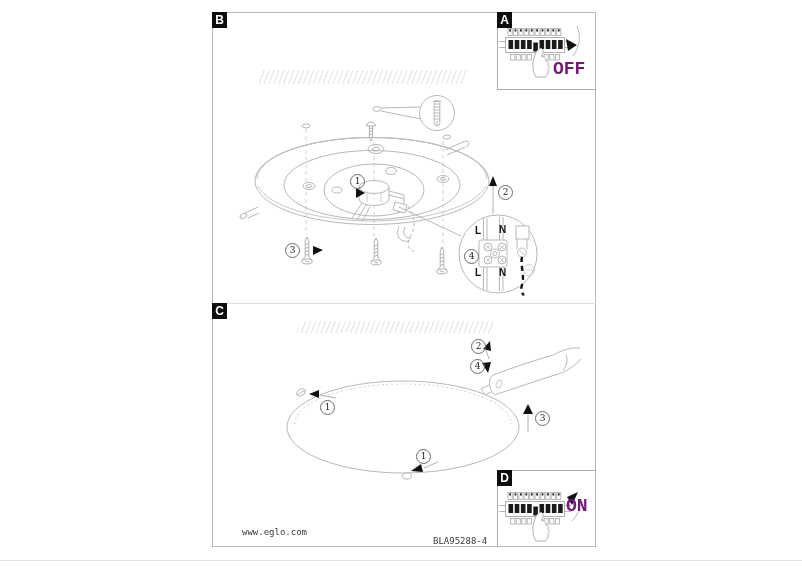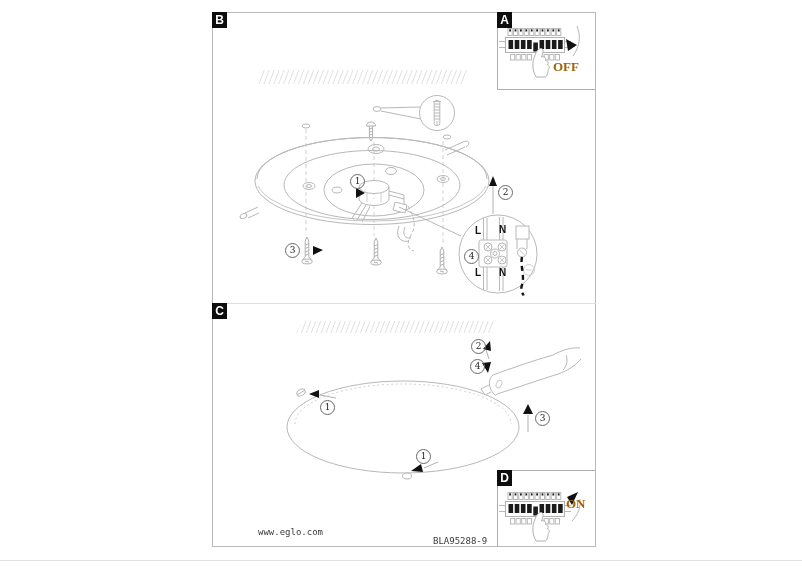--- a/index.html
+++ b/index.html
@@ -6,21 +6,21 @@
   .canvas{position:relative;width:802px;height:567px;background:#ffffff;overflow:hidden;
           font-family:"Liberation Sans",sans-serif;}
   .abs{position:absolute;}
   .sheet{left:212px;top:12px;width:384px;height:535px;border:1px solid #b9b9b9;box-sizing:border-box;background:#fff;}
   .panel-a-frame{left:497px;top:12px;width:99px;height:78px;border-left:1px solid #adadad;border-bottom:1px solid #adadad;box-sizing:border-box;}
   .panel-d-frame{left:497px;top:470px;width:99px;height:77px;border-left:1px solid #adadad;border-top:1px solid #adadad;box-sizing:border-box;}
   .sep{left:212px;top:303px;width:384px;height:0;border-top:1px solid #dedede;}
   .bottom-rule{left:0;top:560px;width:802px;height:0;border-top:1px solid #e2e2e2;}
   .plabel{width:15px;height:16px;background:#0d0d0d;color:#fff;font-weight:bold;font-size:12px;
           line-height:16px;text-align:center;font-family:"Liberation Sans",sans-serif;}
-  .state{font-weight:bold;font-size:13px;color:#a16207;letter-spacing:0px;font-family:Liberation Serif, serif;}
+  .state{font-weight:bold;font-size:18px;color:#701a75;letter-spacing:0px;font-family:Liberation Mono, monospace;}
   .circ{width:13px;height:13px;border:1px solid #6a6a6a;border-radius:50%;font-family:"DejaVu Serif",serif;
         font-size:9px;line-height:13px;text-align:center;color:#222;background:rgba(255,255,255,.0);}
   .ln{font-weight:bold;font-size:10px;color:#111;font-family:"Liberation Sans",sans-serif;}
   .foot{font-family:"DejaVu Sans Mono","Liberation Mono",monospace;font-size:9px;color:#3a3a3a;}
   svg{position:absolute;left:0;top:0;}
 </style>
 </head>
 <body>
 
 <div class="canvas">
@@ -283,15 +283,15 @@
   <span class="abs circ" style="left:470px;top:359px;">4</span>
   <span class="abs circ" style="left:320px;top:400px;">1</span>
   <span class="abs circ" style="left:416px;top:449px;">1</span>
   <span class="abs circ" style="left:535px;top:411px;">3</span>
 
   <span class="abs ln" style="left:475px;top:225px;">L</span>
   <span class="abs ln" style="left:499px;top:224px;">N</span>
   <span class="abs ln" style="left:475px;top:267px;">L</span>
   <span class="abs ln" style="left:499px;top:267px;">N</span>
 
-  <span class="abs foot" style="left:258px;top:527px;text-align:center;">www.eglo.com</span>
-  <span class="abs foot" style="left:433px;top:536px;">BLA95288-9</span>
+  <span class="abs foot" style="left:242px;top:527px;text-align:center;">www.eglo.com</span>
+  <span class="abs foot" style="left:433px;top:536px;">BLA95288-4</span>
 </div>
 
 </body></html>

